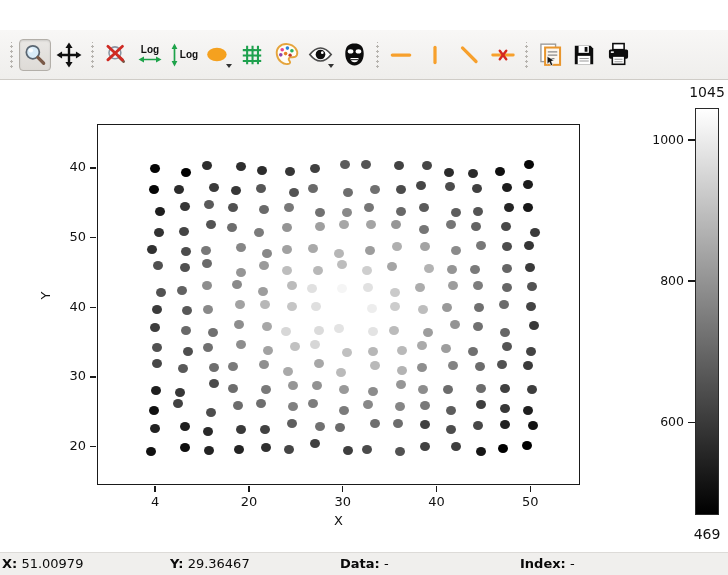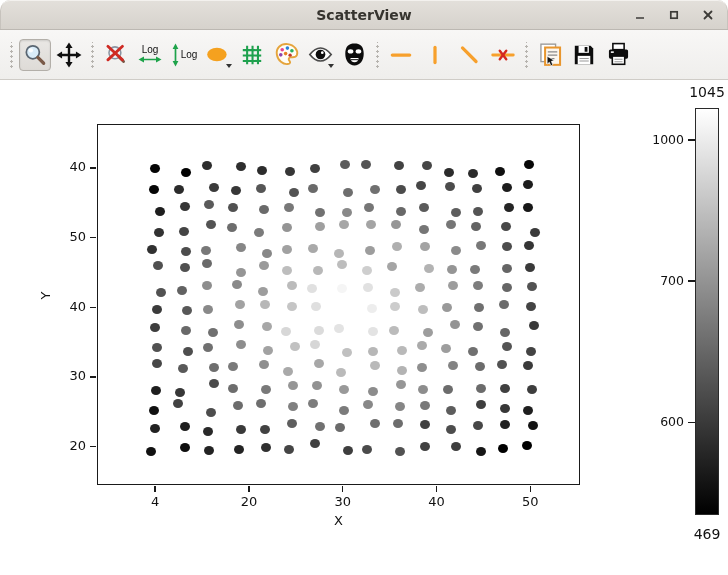--- a/index.html
+++ b/index.html
@@ -46,21 +46,21 @@
     border:1px solid #b3afa9;
     box-shadow:inset 0 1px 2px rgba(0,0,0,0.12);
   }
   .dd-arrow{
     position:absolute;right:1px;bottom:2px;width:0;height:0;
     border-left:3.5px solid transparent;border-right:3.5px solid transparent;
     border-top:4px solid #333;
   }
   .logbox{display:flex;flex-direction:column;align-items:center;line-height:1;}
   .logbox-h{display:flex;flex-direction:row;align-items:center;line-height:1;gap:1px;}
-  .log-txt{font-size:10px;font-weight:normal;color:#111;}
+  .log-txt{font-size:10px;font-weight:bold;color:#111;}
   
   .content{position:absolute;left:0;top:80px;width:728px;height:472px;background:#ffffff;}
   #plot-box{
     position:absolute;left:97px;top:44px;width:483px;height:361px;
     border:1.5px solid #1a1a1a;background:#ffffff;
   }
   #dots{position:absolute;left:0;top:0;right:0;bottom:0;}
   .dot{position:absolute;width:10px;height:9px;border-radius:50%;}
   .xtick{position:absolute;width:1.5px;height:6px;background:#1a1a1a;}
   .ytick{position:absolute;width:6px;height:1.5px;background:#1a1a1a;}
@@ -89,43 +89,20 @@
   }
   .sb-item{position:absolute;top:3px;white-space:nowrap;}
   .sb-label{font-weight:bold;}
   svg{display:block;}
 </style>
 </head>
 <body>
 
 <div class="window">
 
-  <div class="titlebar">
-    <div class="title">ScatterView</div>
-    <div class="win-controls">
-      <div class="win-btn">
-        <svg width="12" height="12" viewBox="0 0 12 12">
-            <line x1="2" y1="9" x2="10" y2="9" stroke="#3d3b38" stroke-width="1.7"></line>
-          </svg>
-      </div>
-      <div class="win-btn">
-        <svg width="12" height="12" viewBox="0 0 12 12">
-            <rect x="2.8" y="2.8" width="6.4" height="6.4" fill="none" stroke="#3d3b38" stroke-width="1.7"></rect>
-          </svg>
-      </div>
-      <div class="win-btn">
-        <svg width="12" height="12" viewBox="0 0 12 12">
-            <g stroke="#3d3b38" stroke-width="1.8" stroke-linecap="round">
-              <line x1="2.5" y1="2.5" x2="9.5" y2="9.5"></line>
-              <line x1="9.5" y1="2.5" x2="2.5" y2="9.5"></line>
-            </g>
-          </svg>
-      </div>
-    </div>
-  </div>
 
   <div class="toolbar">
     <div class="grip"></div>
 
     <button class="tb-btn active">
       <svg width="26" height="26" viewBox="0 0 24 24">
         <circle cx="10" cy="9.5" r="6" fill="#d9ecf9" stroke="#5a6672" stroke-width="1.6"></circle>
         <circle cx="8.2" cy="7.7" r="2" fill="#ffffff" opacity="0.9"></circle>
         <line x1="14.6" y1="14.2" x2="20" y2="19.6" stroke="#7a5a48" stroke-width="3" stroke-linecap="round"></line>
       </svg>
@@ -559,19 +536,25 @@
     <div class="xlabel">X</div>
     <div class="ylabel">Y</div>
 
     <div id="colorbar"></div>
     <div class="cb-max">1045</div>
     <div class="cb-min">469</div>
     <div id="cb-layer">
         <div class="cbtick" style="left: 688px; top: 59.0469px;"></div>
         <div class="cbtick-label" style="left: 644px; top: 51.7969px;">1000</div>
         <div class="cbtick" style="left: 688px; top: 200.366px;"></div>
-        <div class="cbtick-label" style="left: 644px; top: 193.116px;">700</div>
+        <div class="cbtick-label" style="left: 644px; top: 193.116px;">800</div>
         <div class="cbtick" style="left: 688px; top: 341.686px;"></div>
         <div class="cbtick-label" style="left: 644px; top: 334.436px;">600</div>
       </div>
   </div>
 
+  <div class="statusbar">
+    <div class="sb-item" style="left:2px"><span class="sb-label">X:</span> <span class="sb-value">51.00979</span></div>
+    <div class="sb-item" style="left:170px"><span class="sb-label">Y:</span> <span class="sb-value">29.36467</span></div>
+    <div class="sb-item" style="left:340px"><span class="sb-label">Data:</span> <span class="sb-value">-</span></div>
+    <div class="sb-item" style="left:520px"><span class="sb-label">Index:</span> <span class="sb-value">-</span></div>
+  </div>
 </div>
 
 </body></html>

